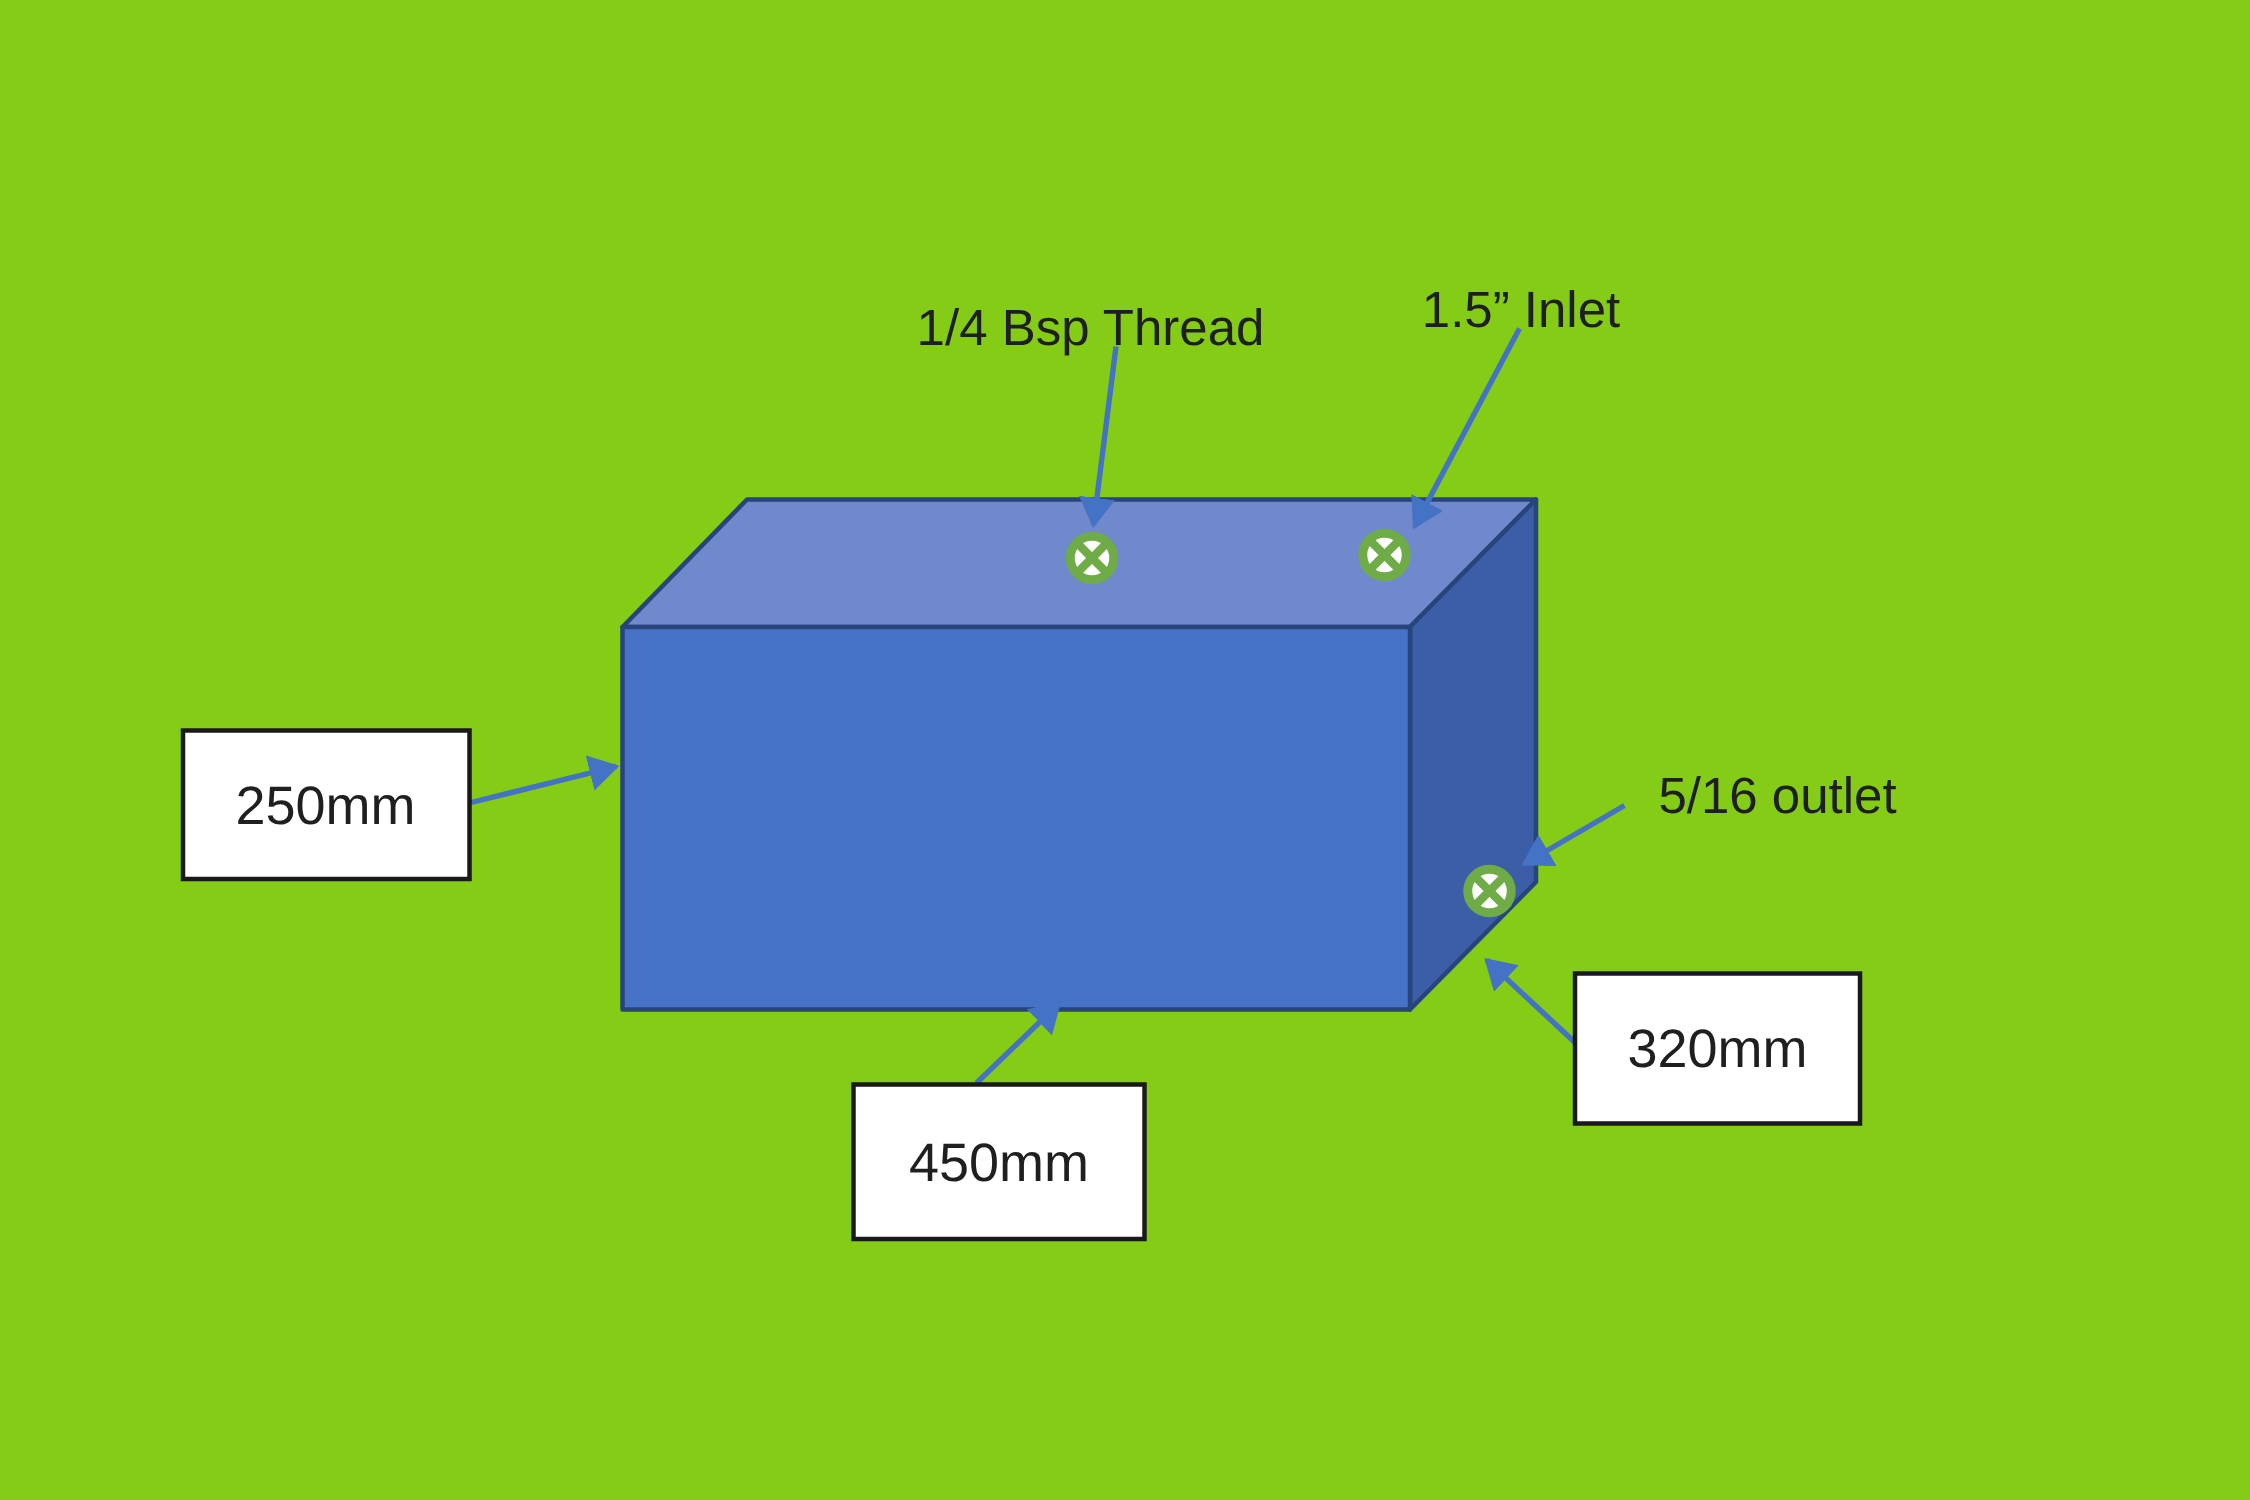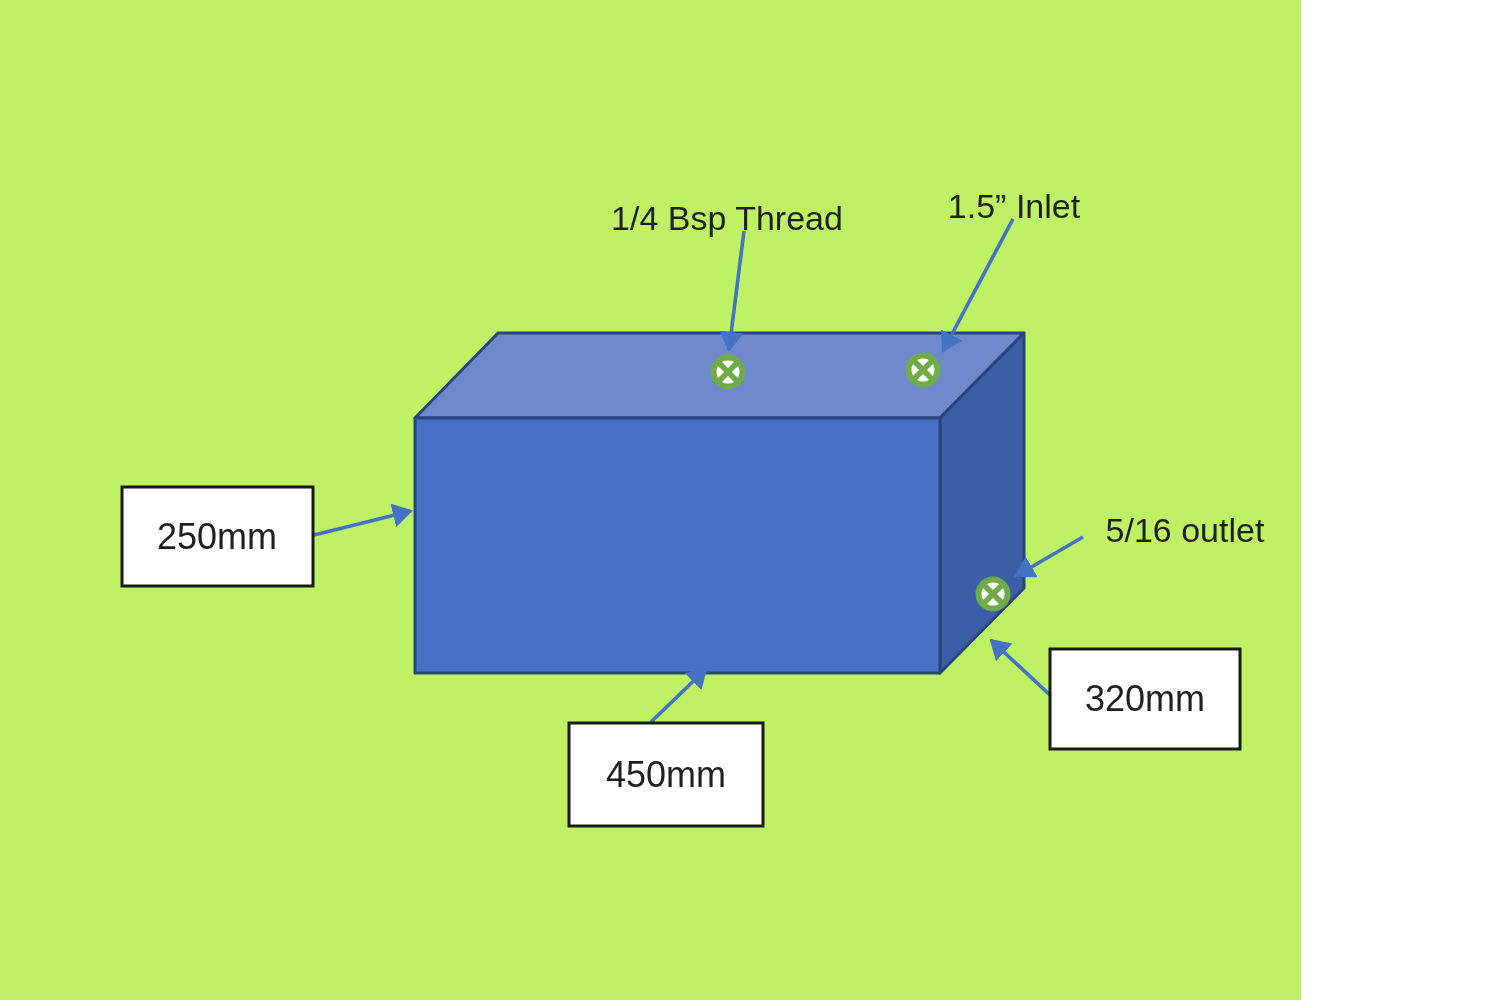--- a/index.html
+++ b/index.html
@@ -5,24 +5,24 @@
   html, body {
     margin: 0;
     padding: 0;
     width: 1500px;
     height: 1000px;
     background: #ffffff;
     font-family: "Liberation Sans", sans-serif;
   }
   .stage {
     position: relative;
-    width: 1301px;
+    width: 1500px;
     height: 1000px;
     overflow: hidden;
-    background: #bef264;
+    background: #84cc16;
   }
   svg { display: block; }
   .face {
     stroke-width: 3;
     stroke-linejoin: round;
   }
   .arrow-line {
     stroke-width: 3.6;
     fill: none;
   }

